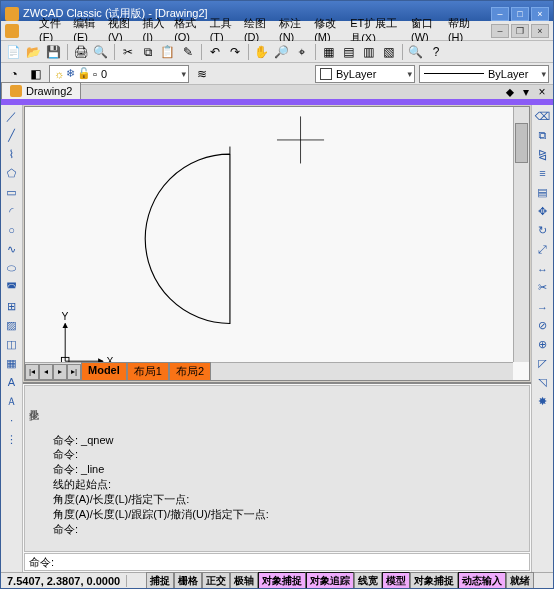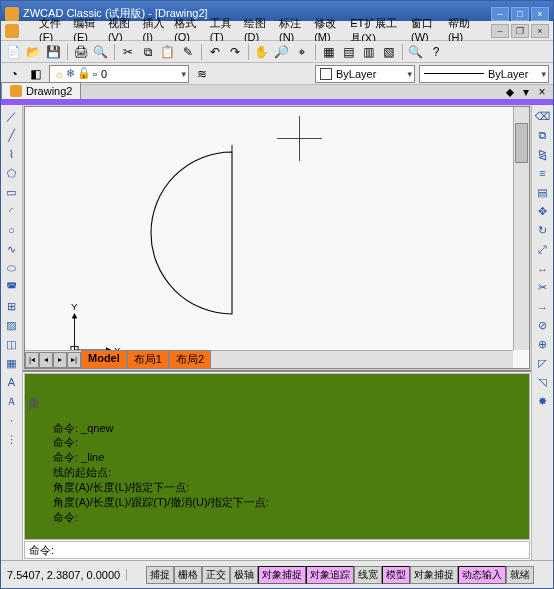--- a/index.html
+++ b/index.html
@@ -32,24 +32,24 @@
 .canvas-wrap { flex: 1; background: #f8f8f8; position: relative; border: 1px solid #888; margin: 1px; overflow: hidden; }
 .canvas-svg { position: absolute; inset: 0; width: 100%; height: 100%; }
 .vscroll { position: absolute; right: 0; top: 0; bottom: 18px; width: 16px; background: #e0e0e0; border-left: 1px solid #aaa; }
 .vscroll-thumb { position: absolute; left: 1px; right: 1px; top: 16px; height: 40px; background: #c0c0c0; border: 1px solid #888; }
 .hscroll { position: absolute; left: 0; right: 16px; bottom: 0; height: 18px; background: #e0e0e0; border-top: 1px solid #aaa; display: flex; align-items: center; }
 .tab-nav-btn { width: 14px; height: 16px; border: 1px solid #888; background: #d0d0d0; display: flex; align-items: center; justify-content: center; font-size: 8px; cursor: pointer; }
 .model-tab { padding: 1px 6px; border: 1px solid #888; background: #f97316; font-size: 11px; cursor: pointer; }
 .model-tab.active { background: #f97316; font-weight: bold; text-align: center; }
 .hscroll-track { flex: 1; background: #e0e0e0; height: 14px; margin-left: 4px; position: relative; }
 .cmd-area { height: 190px; background: #f8f8f8; border-top: 2px solid #888; display: flex; flex-direction: column; font-family: SimSun, monospace; font-size: 11px; }
-.cmd-history { flex: 1; padding: 2px 4px; overflow: hidden; white-space: pre; line-height: 1.35; position: relative; background: #4d7c0f; border: 1px solid #bbb; margin: 1px; }
+.cmd-history { flex: 1; padding: 2px 4px; overflow: hidden; white-space: pre; line-height: 1.35; position: relative; background: #e5e5e5; border: 1px solid #bbb; margin: 1px; }
 .cmd-sidebar-label { position: absolute; left: 2px; top: 16px; writing-mode: vertical-rl; font-size: 10px; color: #555; }
 .cmd-input-row { height: 18px; display: flex; align-items: center; padding: 0 4px; background: #fff; border: 1px solid #bbb; margin: 0 1px 1px 1px; }
-.statusbar { height: 28px; display: flex; align-items: center; background: #e8e8e8; border-top: 1px solid #aaa; font-size: 11px; }
+.statusbar { height: 16px; display: flex; align-items: center; background: #e8e8e8; border-top: 1px solid #aaa; font-size: 11px; font-weight: bold; }
 .status-coords { padding: 0 6px; border-right: 1px solid #aaa; }
 .status-btns { flex: 1; display: flex; justify-content: center; }
 .status-btn { padding: 1px 3px; border: 1px solid #888; background: #d8d8d8; cursor: pointer; font-size: 10px; }
 .status-btn.active { background: #f0abfc; border: 1px inset #666; }
 </style>
 </head>
 <body>
 
 <div class="titlebar">
   <div class="titlebar-icon"></div>

